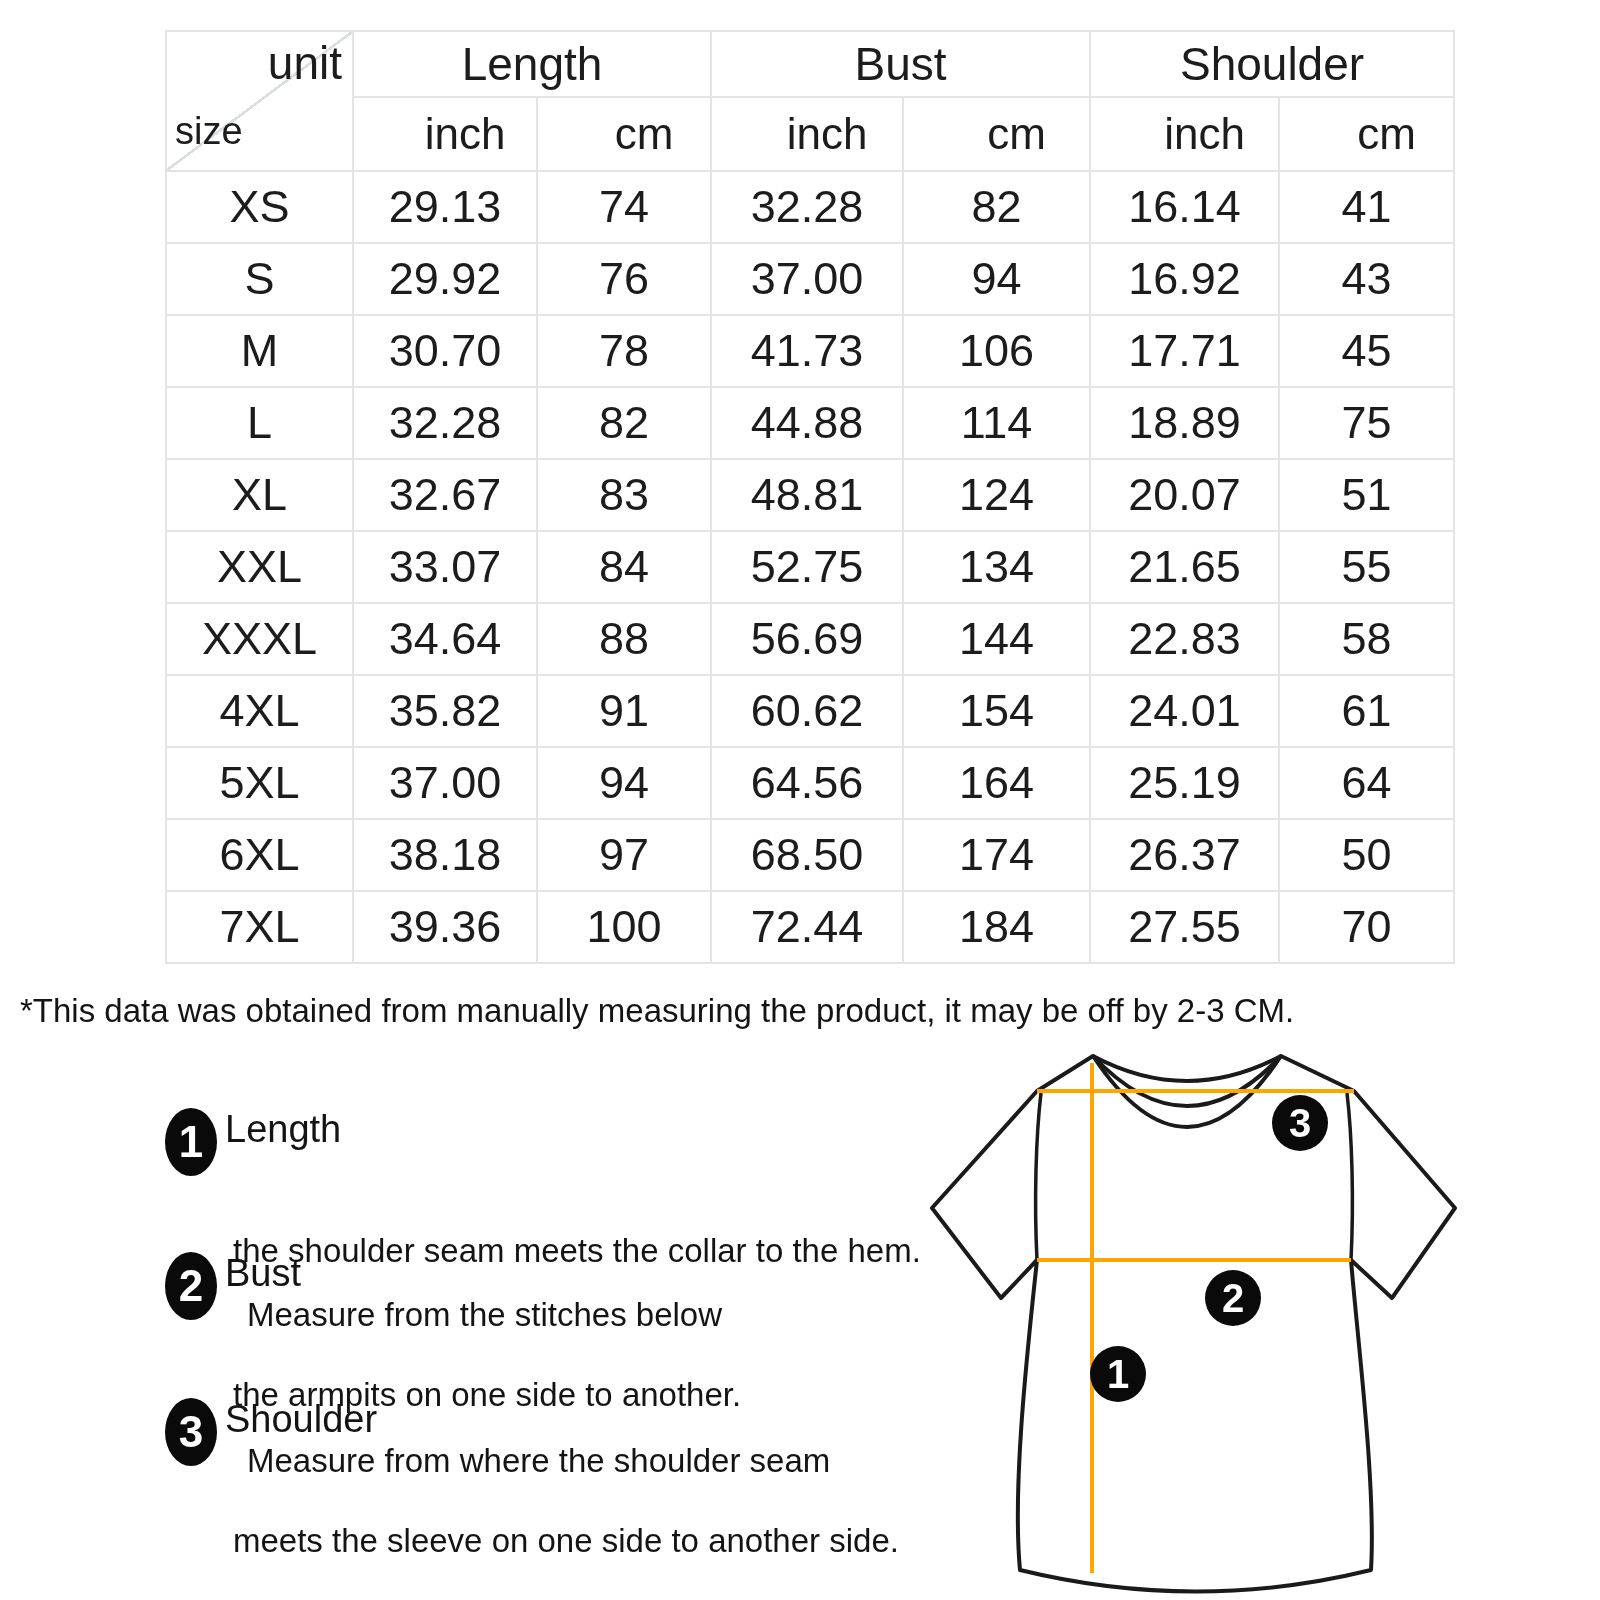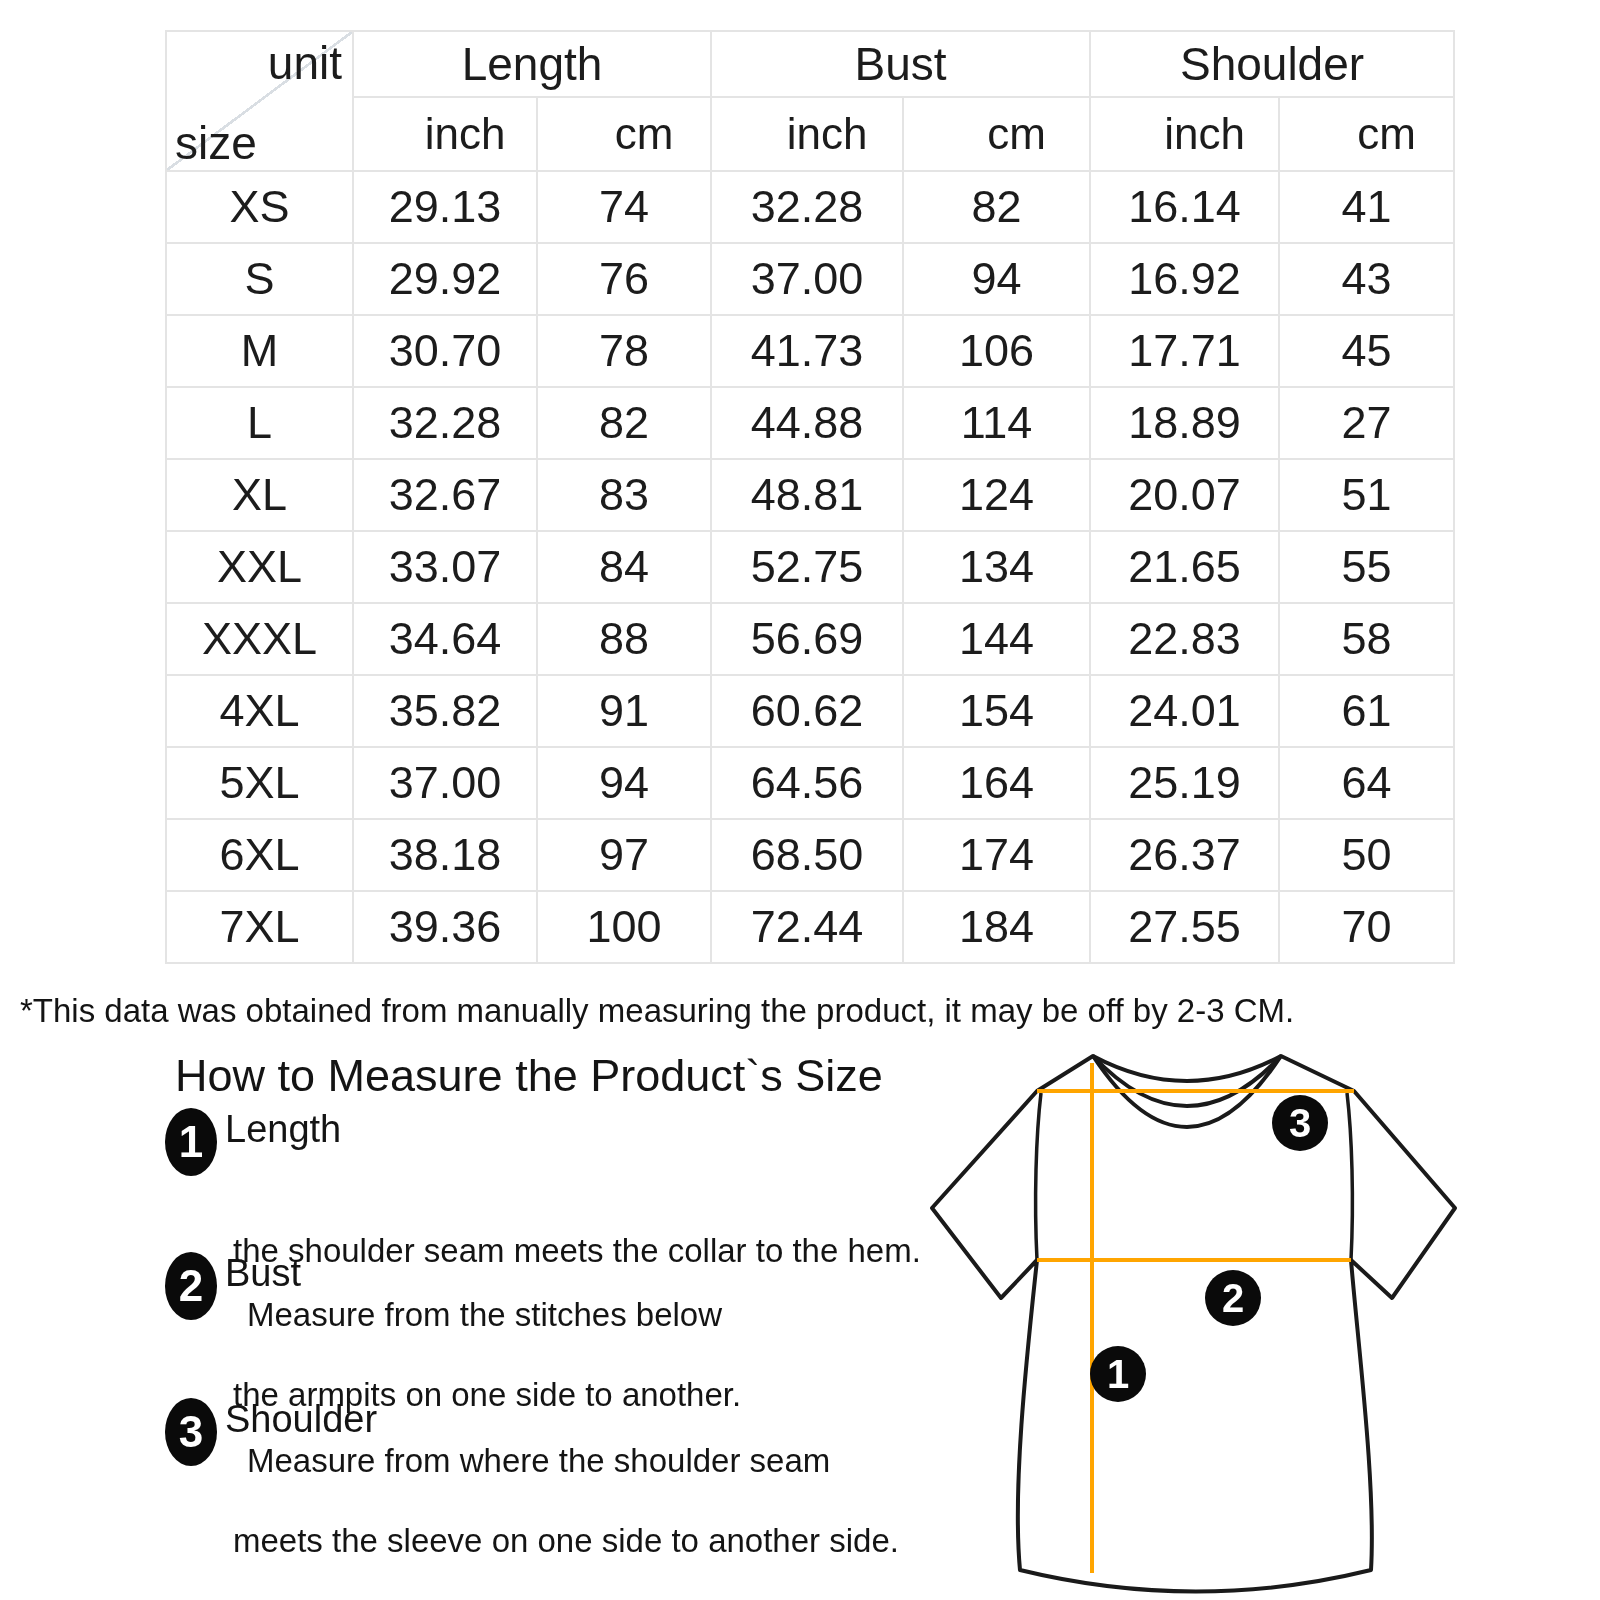--- a/index.html
+++ b/index.html
@@ -43,22 +43,22 @@
     position: relative;
     background:
       linear-gradient(to bottom right,
         #ffffff 49.4%, #d9dee3 49.4%, #d9dee3 50.6%, #ffffff 50.6%);
   }
   th.corner .corner-unit {
     position: absolute; top: 8px; right: 10px;
     font-size: 46px; line-height: 1;
   }
   th.corner .corner-size {
-    position: absolute; bottom: 4px; left: 8px;
-    font-size: 46px; line-height: 1; text-align: center;
+    position: absolute; bottom: 20px; left: 8px;
+    font-size: 38px; line-height: 1; text-align: center;
   }
 
   
   .disclaimer {
     position: absolute;
     left: 0; top: 992px;
     width: 1600px;
     text-align: left;
     font-size: 33px;
     color: #141414;
@@ -173,21 +173,21 @@
           <td>17.71</td>
           <td>45</td>
         </tr>
         <tr>
           <td>L</td>
           <td>32.28</td>
           <td>82</td>
           <td>44.88</td>
           <td>114</td>
           <td>18.89</td>
-          <td>27</td>
+          <td>75</td>
         </tr>
         <tr>
           <td>XL</td>
           <td>32.67</td>
           <td>83</td>
           <td>48.81</td>
           <td>124</td>
           <td>20.07</td>
           <td>51</td>
         </tr>
@@ -243,21 +243,20 @@
           <td>72.44</td>
           <td>184</td>
           <td>27.55</td>
           <td>70</td>
         </tr>
       </tbody>
   </table>
 
   <div class="disclaimer">*This data was obtained from manually measuring the product, it may be off by 2-3 CM.</div>
 
-  <div class="guide-title">How to Measure the Product`s Size</div>
 
   <div class="guide-item" id="guide-item-1">
     <span class="step-badge">
       <span>1</span>
     </span>
     <div class="g-label">Length</div>
     <div class="g-line2">the shoulder seam meets the collar to the hem.</div>
   </div>
 
   <div class="guide-item" id="guide-item-2">

